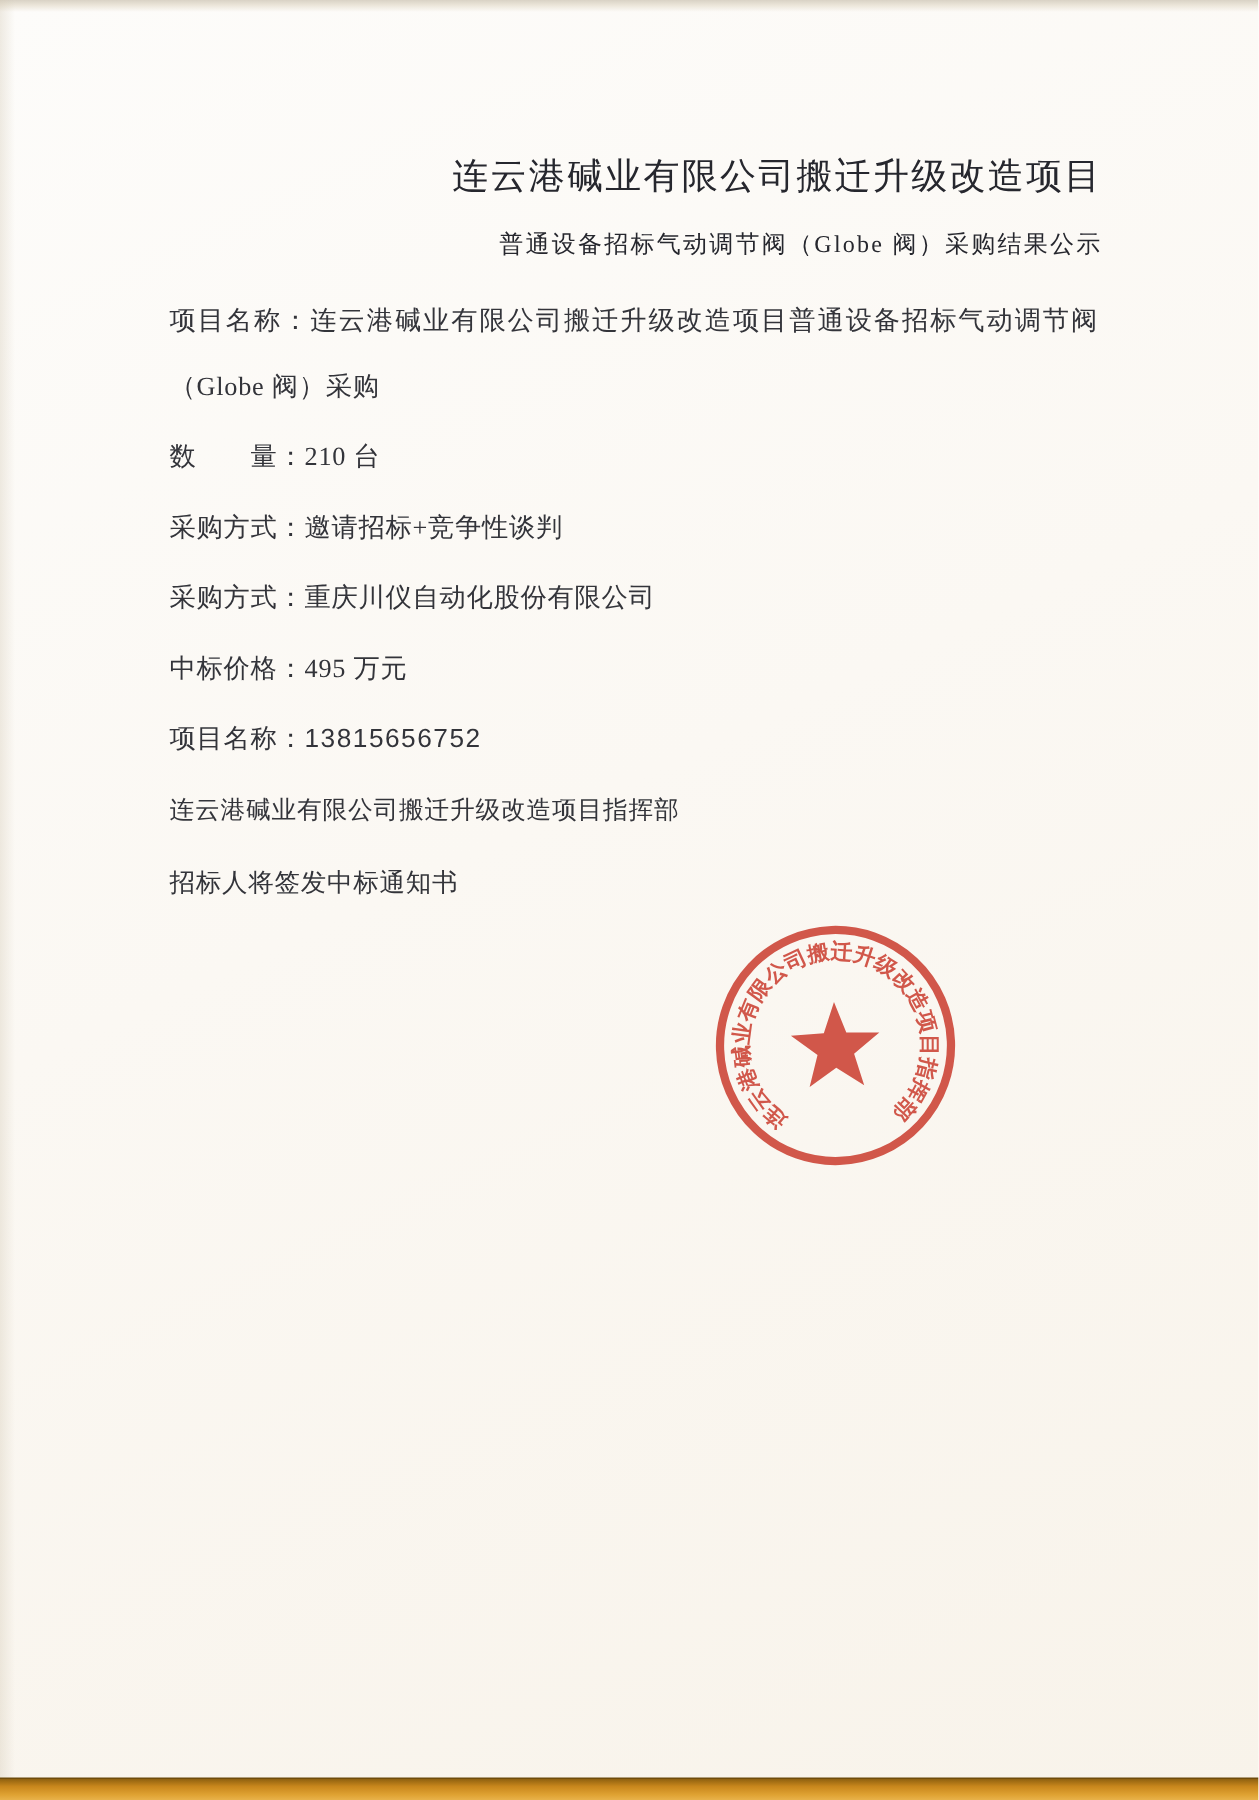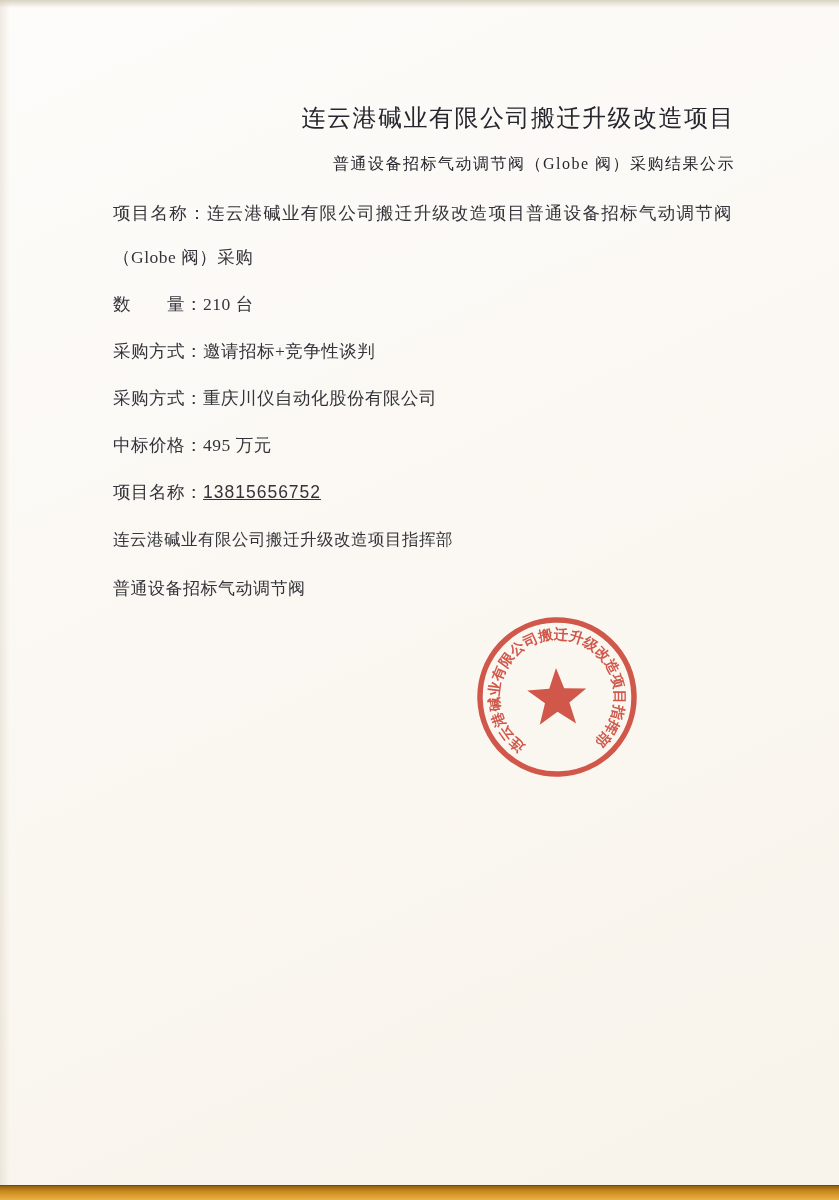--- a/index.html
+++ b/index.html
@@ -29,21 +29,21 @@
     padding:101px 104px 0 110px;
   }
   .title{
     text-align:right;font-weight:normal;color:#26272e;
     font-size:24px;line-height:34px;letter-spacing:1.5px;margin:0;
   }
   .title.second{font-size:16px;margin-top:12px;}
   .body-text{margin-top:10px;font-size:17.5px;line-height:44px;}
   .body-text p{margin:3px;text-align:justify;letter-spacing:.5px;}
   .lbl{letter-spacing:.5px;}
-  .num{font-family:"Liberation Sans","DejaVu Sans",sans-serif;letter-spacing:1px;text-decoration:underline;}
+  .num{font-family:"Liberation Sans","DejaVu Sans",sans-serif;letter-spacing:1px;}
   .sig-org{margin:0;text-align:right;font-size:16.5px;line-height:46px;padding-right:26px;letter-spacing:.5px;}
   .sig-date{margin:0;text-align:right;font-size:17px;line-height:46px;padding-right:96px;letter-spacing:1px;}
   .stamp{
     position:absolute;left:471px;top:611px;width:172px;height:172px;
     opacity:.82;mix-blend-mode:multiply;
     transform:rotate(-2deg);
   }
   .stamp text{
     font-family:"Liberation Serif","DejaVu Serif",serif;
     font-weight:bold;font-size:14px;
@@ -62,21 +62,21 @@
 
   <div class="body-text">
     <p><span class="lbl">项目名称：</span><span>连云港碱业有限公司搬迁升级改造项目普通设备招标气动调节阀（Globe 阀）采购</span></p>
     <p><span class="lbl">数　　量：</span><span>210 台</span></p>
     <p><span class="lbl">采购方式：</span><span>邀请招标+竞争性谈判</span></p>
     <p><span class="lbl">采购方式：</span><span>重庆川仪自动化股份有限公司</span></p>
     <p><span class="lbl">中标价格：</span><span>495 万元</span></p>
     <p><span class="lbl">项目名称：</span><span class="num">13815656752</span></p>
 
     <p class="sig-org">连云港碱业有限公司搬迁升级改造项目指挥部</p>
-    <p class="sig-date">普通设备招标气动调节阀</p>
+    <p class="sig-date">招标人将签发中标通知书</p>
   </div>
 </div>
 
 <svg class="stamp" viewBox="0 0 172 172" xmlns="http://www.w3.org/2000/svg" xmlns:xlink="http://www.w3.org/1999/xlink">
   <circle cx="86" cy="86" r="77" fill="none" stroke-width="5.5" stroke="#cc3527"></circle>
   <polygon points="86,57 93.5,77.6 115.5,78.4 98.2,91.95 104.2,113.1 86,100.8 67.8,113.1 73.8,91.95 56.5,78.4 78.5,77.6" fill="#cc3527"></polygon>
   <path id="sealTextPath" d="M 52.7 133.5 A 58 58 0 1 1 119.3 133.5" fill="none"></path>
   <text fill="#cc3527">
     <textPath href="#sealTextPath" xlink:href="#sealTextPath" startOffset="0" textLength="290" lengthAdjust="spacingAndGlyphs">连云港碱业有限公司搬迁升级改造项目指挥部</textPath>
   </text>

